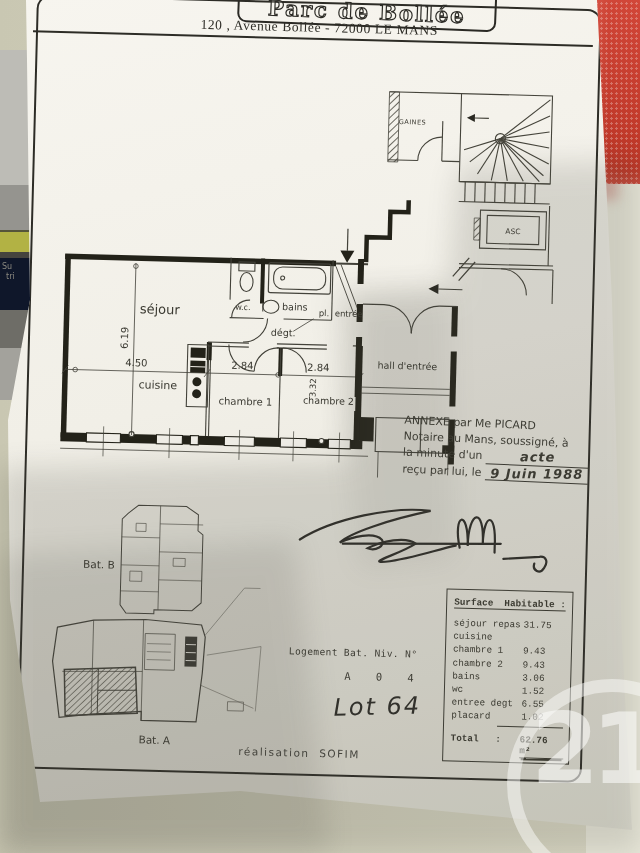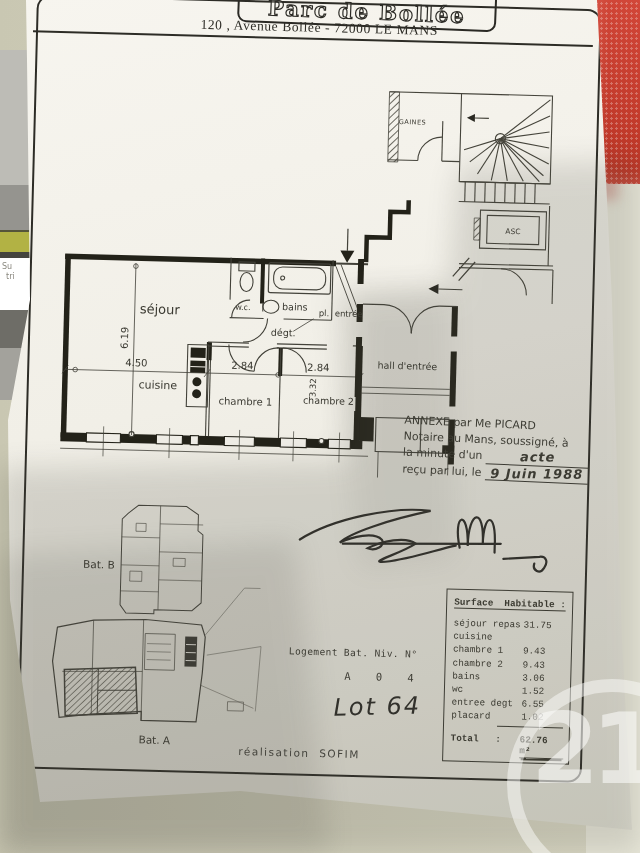--- a/index.html
+++ b/index.html
@@ -5,21 +5,21 @@
   html,body{margin:0;padding:0;background:#888;}
   .photo{position:relative;width:640px;height:853px;overflow:hidden;
          background:linear-gradient(90deg,#c9c7b2,#dbd9c6);
          font-family:"DejaVu Sans",sans-serif;color:#34332c;}
   .abs{position:absolute;}
   
   .bg-left{left:0;top:50px;width:48px;height:350px;background:#bdbcb6;}
   .bg-left .b1{left:0;top:135px;width:48px;height:45px;background:#95948f;}
   .bg-left .b2{left:0;top:180px;width:46px;height:22px;background:#b2b244;border-top:2px solid #55543a;}
   .bg-left .b3{left:0;top:202px;width:46px;height:6px;background:#45443e;}
-  .bg-left .b4{left:0;top:208px;width:44px;height:52px;background:#ffffff;}
+  .bg-left .b4{left:0;top:208px;width:44px;height:52px;background:#0f172a;}
   .bg-left .b5{left:0;top:260px;width:44px;height:38px;background:#6e6d67;}
   .bg-left .b6{left:0;top:298px;width:44px;height:52px;background:#a3a29c;}
   .bg-frag{font-size:8px;color:#8a887f;line-height:10px;}
   .bg-right{left:586px;top:0;width:54px;height:853px;background:#e9e8da;}
   .bg-right .beige{position:absolute;right:0;top:0;width:34px;height:72px;background:#cdbfae;}
   .bg-right .pink{position:absolute;left:2px;top:0;width:30px;height:200px;background:#d8b3a8;filter:blur(6px);}
   .bg-right .red{position:absolute;right:-16px;top:-14px;width:62px;height:198px;border-radius:0 0 0 18px;
      background:linear-gradient(200deg,#d4483a,#b93424);
      box-shadow:inset 0 0 18px rgba(255,180,170,.35);}
   .bg-right .red:after{content:"";position:absolute;inset:0;border-radius:inherit;

